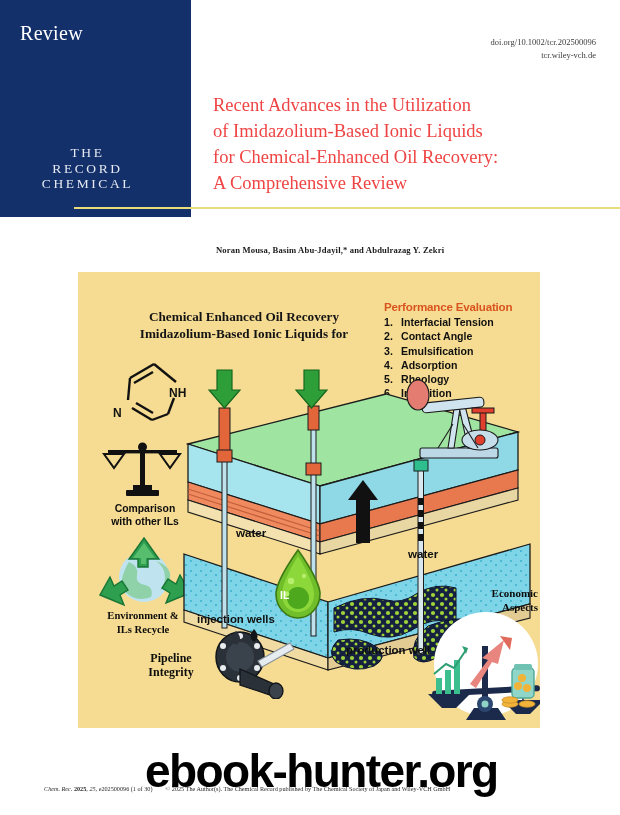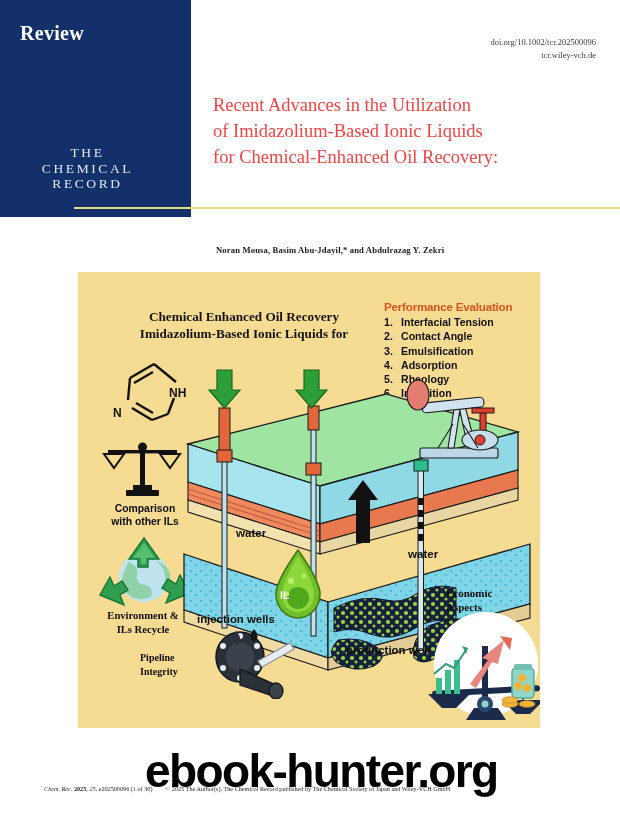--- a/index.html
+++ b/index.html
@@ -23,21 +23,21 @@
     width: 191px;
     height: 217px;
     background: #13306B;
   }
   #review-label {
     position: absolute;
     left: 20px;
     top: 22px;
     color: #ffffff;
     font-family: "Liberation Serif", serif;
-    font-weight: bold;
+    font-weight: normal;
     font-size: 20px;
     letter-spacing: 0.3px;
   }
   #journal-logo {
     position: absolute;
     left: 0;
     top: 145px;
     width: 175px;
     text-align: center;
     color: #E6E9F2;
@@ -233,37 +233,38 @@
   #label-il-drop {
     left: 202px; top: 317px;
     font-size: 10.5px; color: #ffffff;
     font-family: "Liberation Sans", sans-serif;
     font-weight: bold;
   }
   #label-injection-wells { left: 119px; top: 341px; font-size: 11.4px; }
   #label-production-well { left: 268px; top: 372px; font-size: 11.4px; }
   #pipeline-label {
     position: absolute;
-    left: 62px;
+    left: 47px;
     top: 379px;
     width: 92px;
-    font-family: "Liberation Serif", serif;
-    font-weight: bold;
-    font-size: 10px;
+    text-align: center;
+    font-family: "Liberation Serif", serif;
+    font-weight: bold;
+    font-size: 12px;
     line-height: 14px;
     color: #0d0d0d;
   }
   #pipeline-label .tline { display: block; }
 
   #economic-label {
     position: absolute;
     left: 368px;
     top: 314px;
     width: 92px;
-    text-align: left;
+    text-align: right;
     font-family: "Liberation Serif", serif;
     font-weight: bold;
     font-size: 11px;
     line-height: 14px;
     color: #0d0d0d;
   }
   #economic-label .tline { display: block; }
 
   #pipeline-icon {
     position: absolute;
@@ -309,35 +310,36 @@
 </style>
 </head>
 <body>
 
 <div id="header-navy-block"></div>
 
 <div id="review-label">Review</div>
 
 <div id="journal-logo">
   <span class="logo-line">THE</span>
+  <span class="logo-line">RECORD</span>
   <span class="logo-line">CHEMICAL</span>
-  <span class="logo-line">RECORD</span>
 </div>
 
 <div id="logo-rule"></div>
 
 <div id="doi-block">
   <div>doi.org/10.1002/tcr.202500096</div>
   <div>tcr.wiley-vch.de</div>
 </div>
 
 <div id="article-title">
   <span class="tline">Recent Advances in the Utilization</span>
   <span class="tline">of Imidazolium-Based Ionic Liquids</span>
   <span class="tline">for Chemical-Enhanced Oil Recovery:</span>
+  <span class="tline">A Comprehensive Review</span>
 </div>
 
 <div id="authors">Noran Mousa, Basim Abu-Jdayil,* and Abdulrazag Y. Zekri</div>
 
 <div id="graphical-abstract">
 
   <div id="ga-title">
     <span class="tline">Chemical Enhanced Oil Recovery</span>
     <span class="tline">Imidazolium-Based Ionic Liquids for</span>
   </div>

